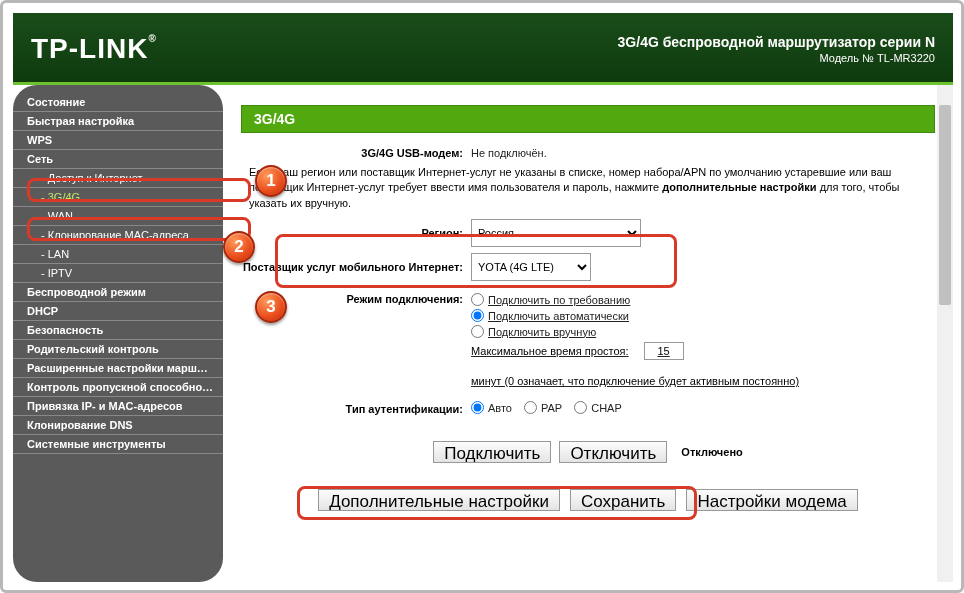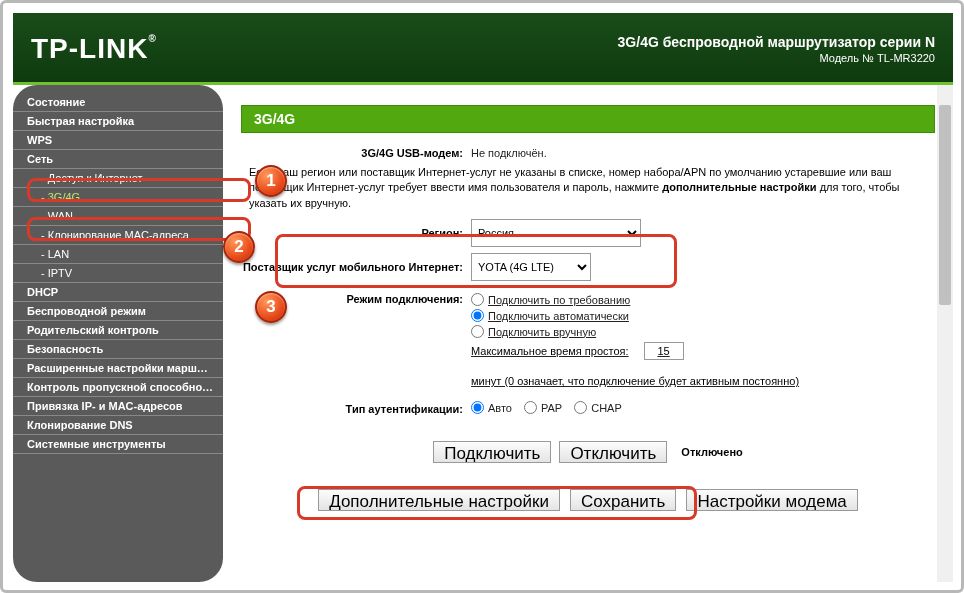--- a/index.html
+++ b/index.html
@@ -57,24 +57,24 @@
           <a class="nav-item">Состояние</a>
           <a class="nav-item">Быстрая настройка</a>
           <a class="nav-item">WPS</a>
           <a class="nav-item">Сеть</a>
           <a class="nav-item nav-sub">- Доступ к Интернет</a>
           <a class="nav-item nav-sub nav-active">- 3G/4G</a>
           <a class="nav-item nav-sub">- WAN</a>
           <a class="nav-item nav-sub">- Клонирование MAC-адреса</a>
           <a class="nav-item nav-sub">- LAN</a>
           <a class="nav-item nav-sub">- IPTV</a>
+          <a class="nav-item">Беспроводной режим</a>
           <a class="nav-item">DHCP</a>
-          <a class="nav-item">Беспроводной режим</a>
+          <a class="nav-item">Безопасность</a>
           <a class="nav-item">Родительский контроль</a>
-          <a class="nav-item">Безопасность</a>
           <a class="nav-item">Расширенные настройки маршрутизации</a>
           <a class="nav-item">Контроль пропускной способности</a>
           <a class="nav-item">Привязка IP- и MAC-адресов</a>
           <a class="nav-item">Клонирование DNS</a>
           <a class="nav-item">Системные инструменты</a>
         </div>
 
     <div class="main">
       <div class="section-title">3G/4G</div>
 

